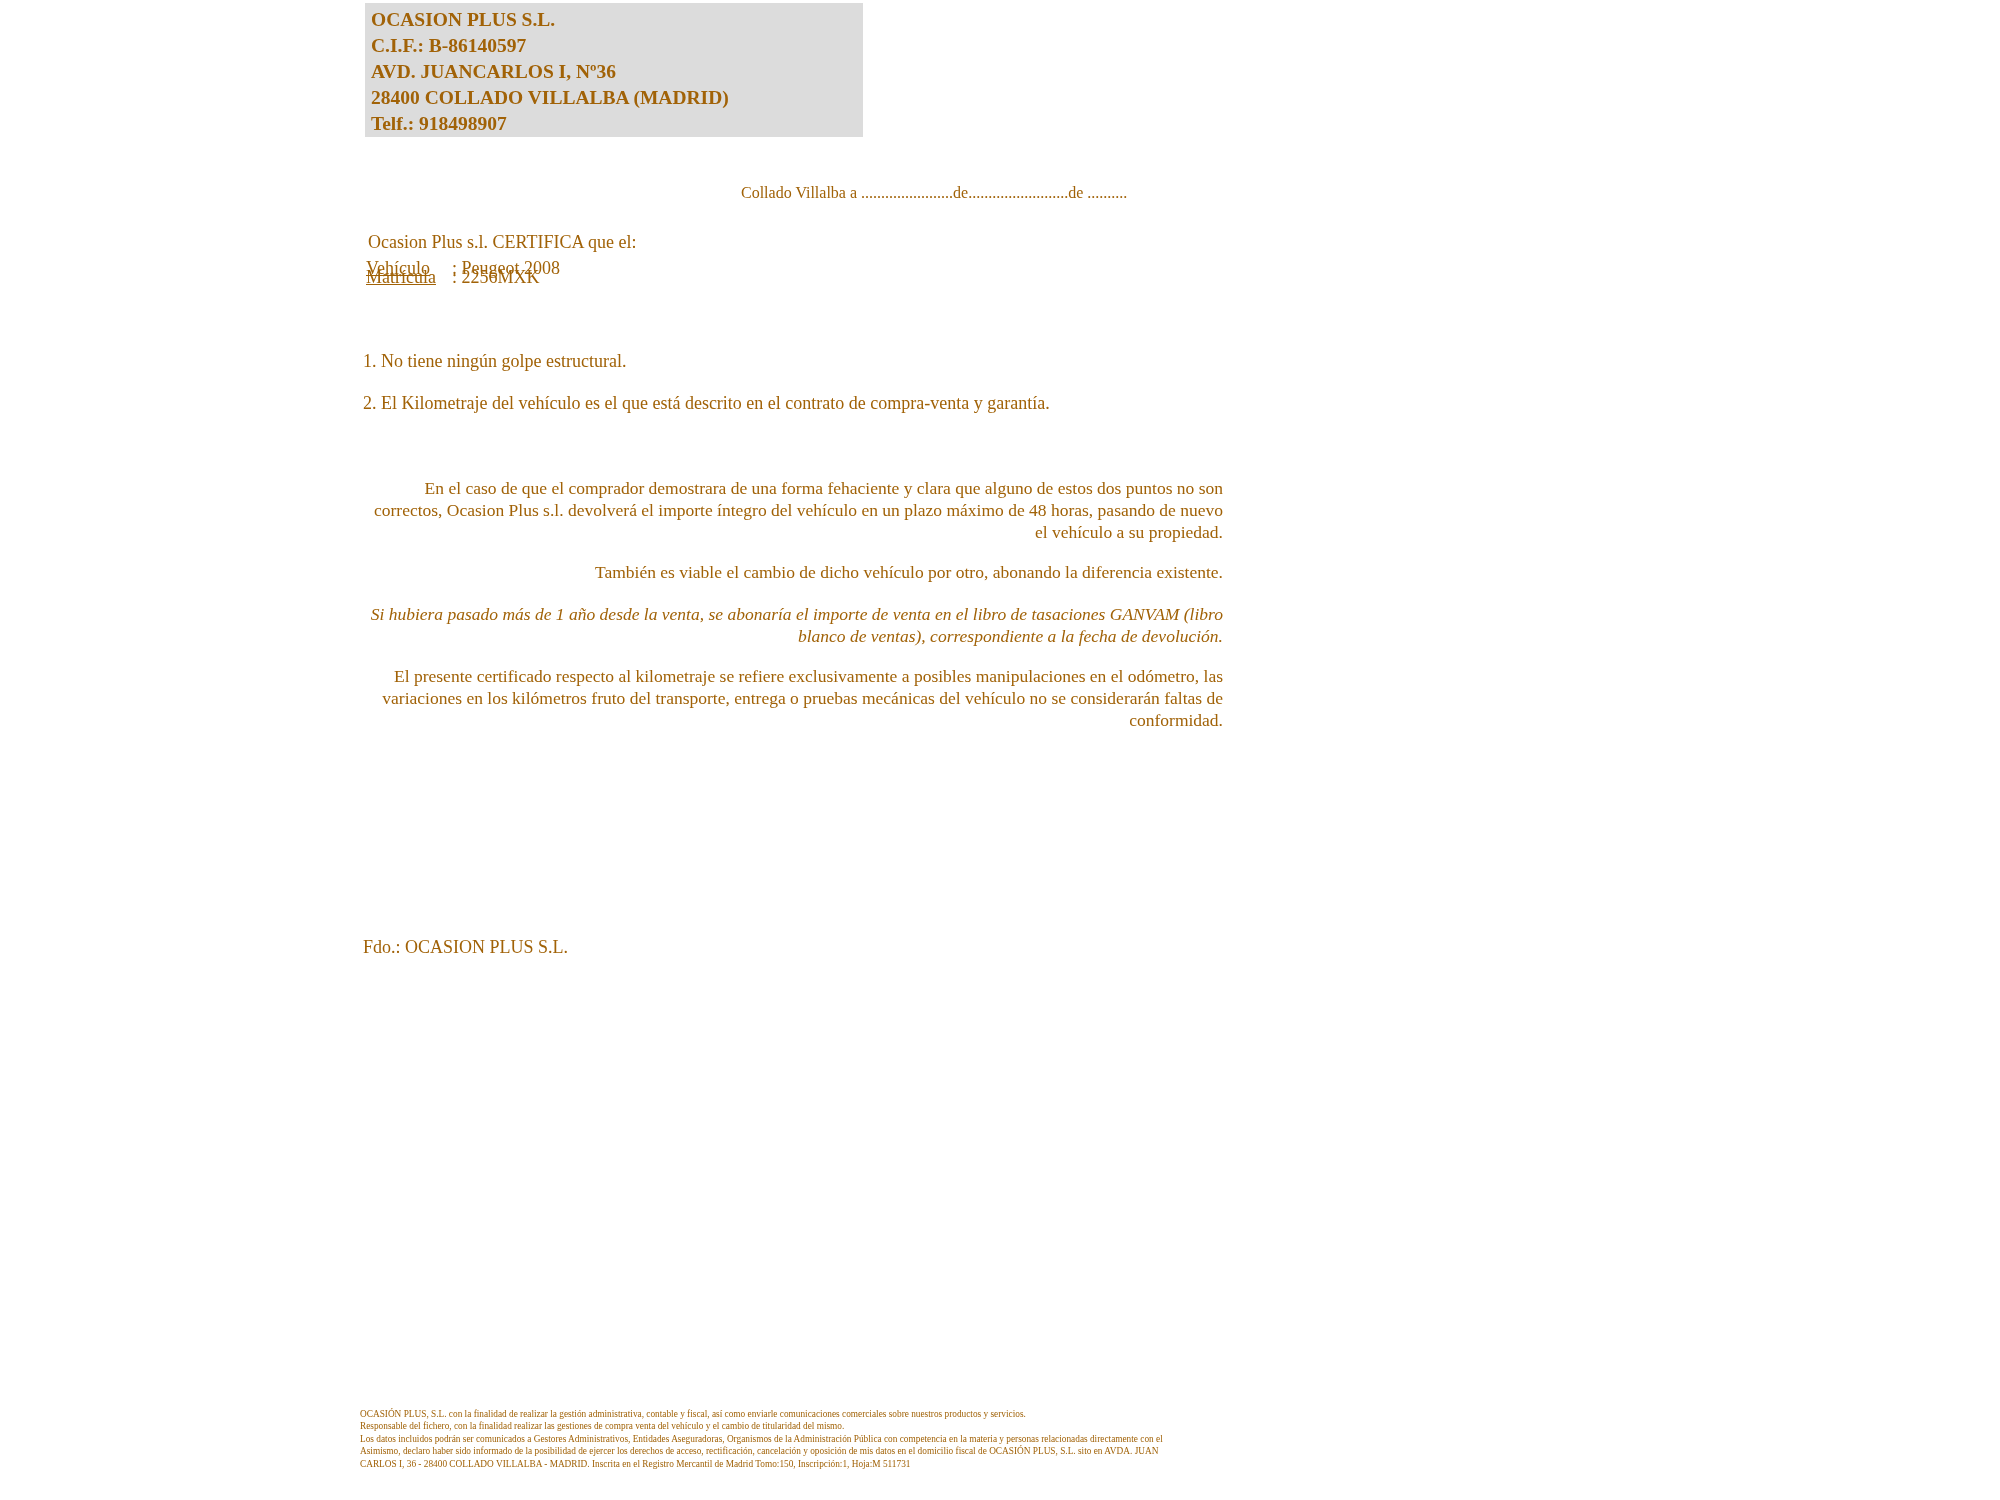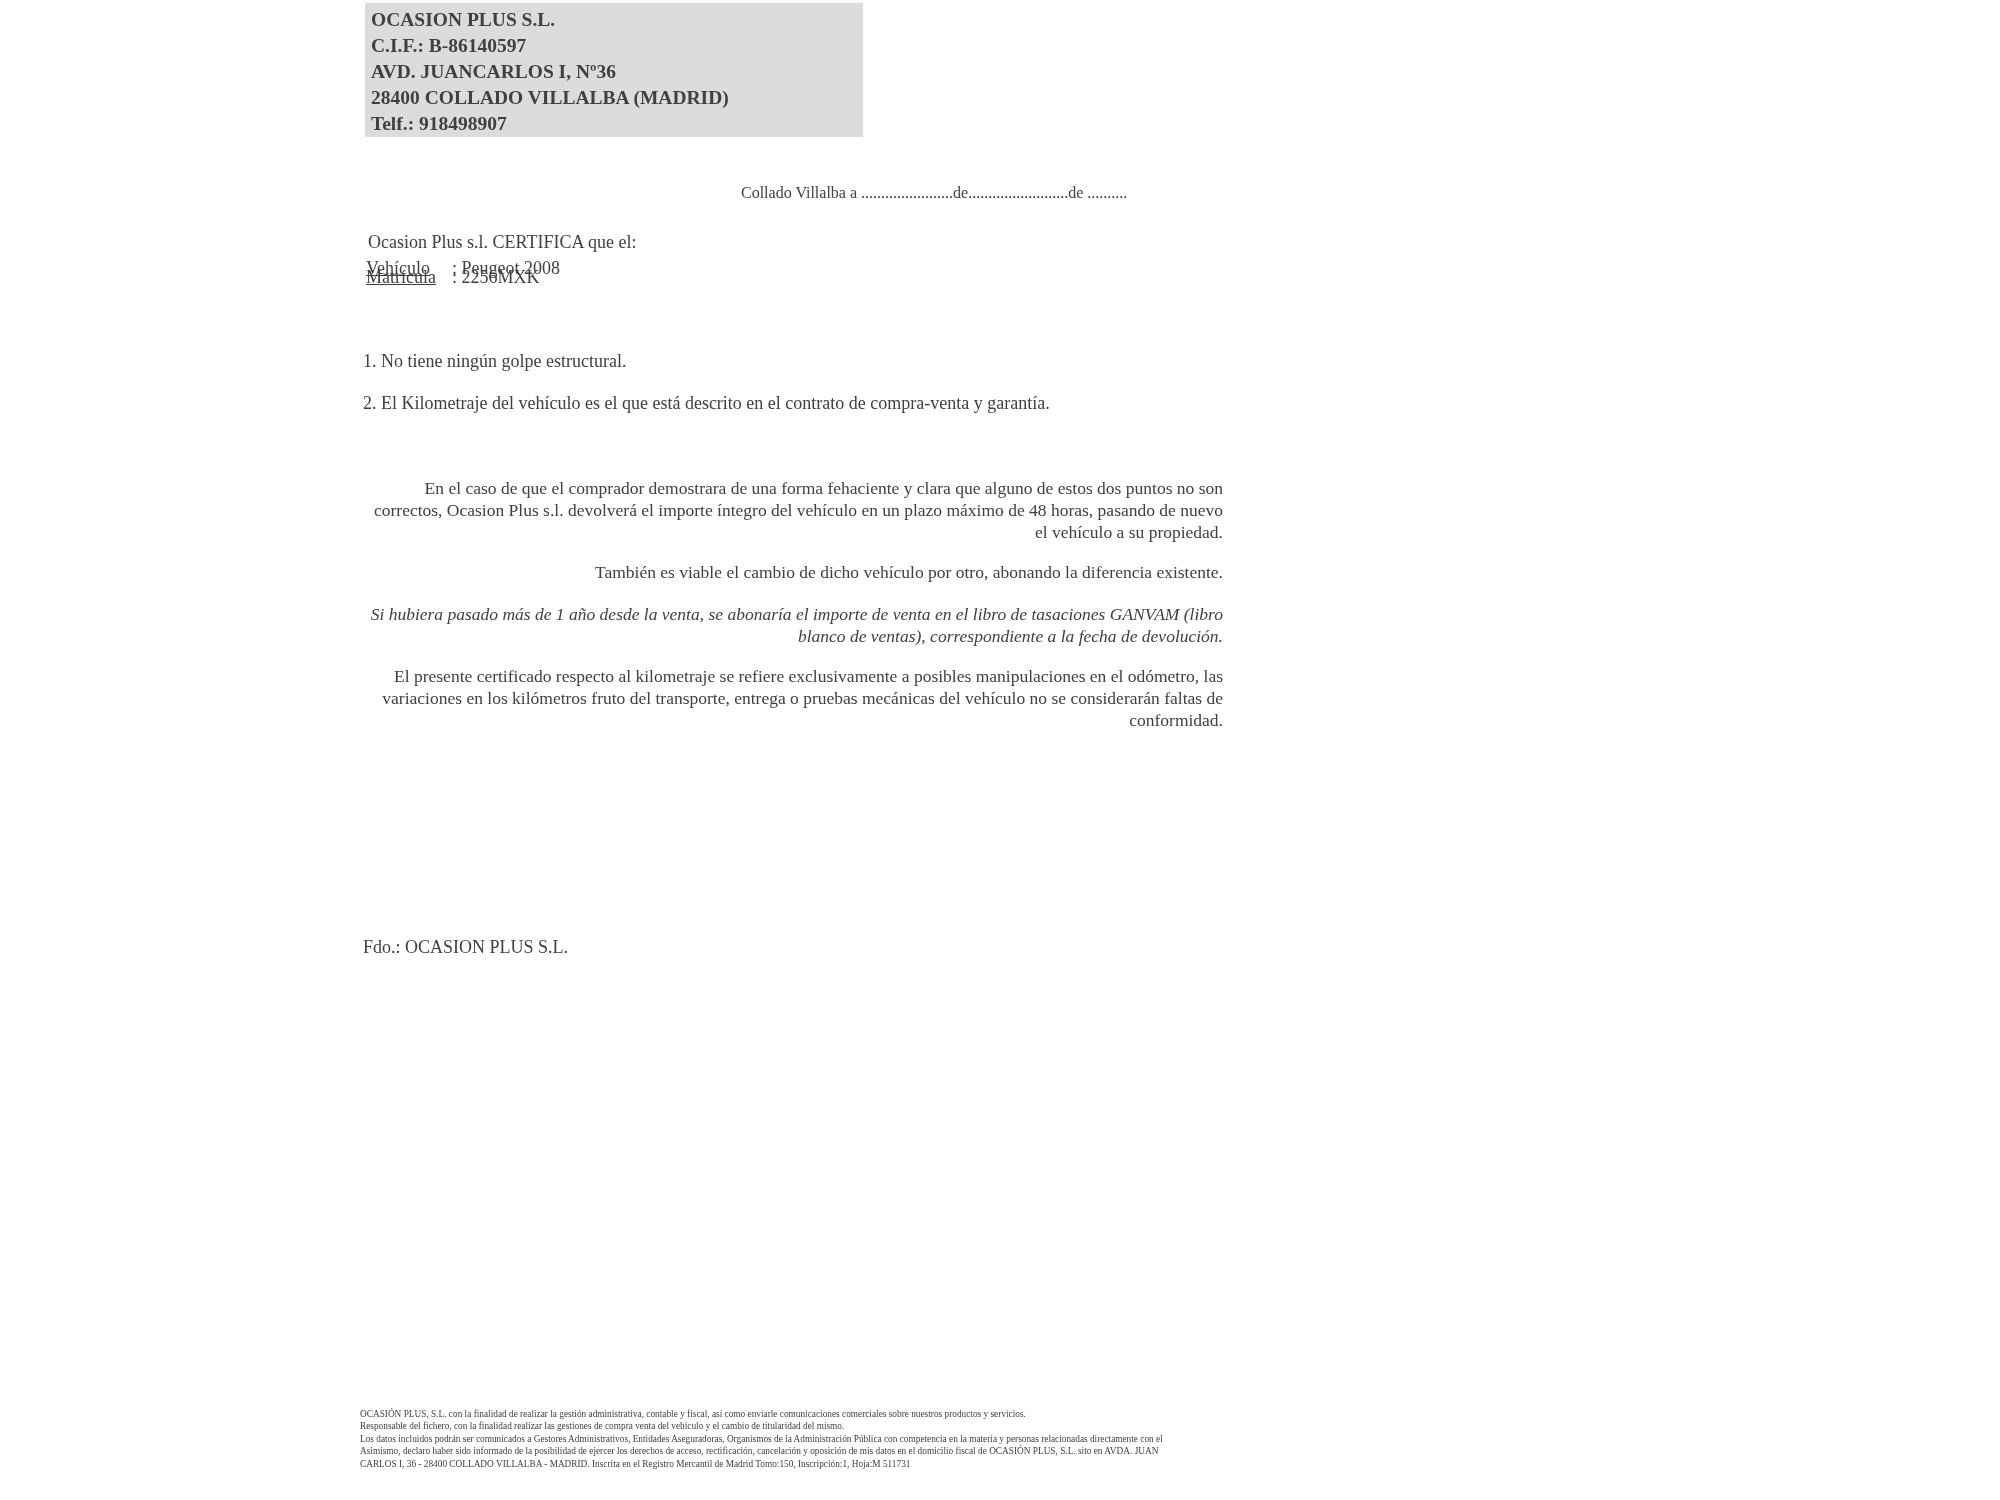--- a/index.html
+++ b/index.html
@@ -3,21 +3,21 @@
 <meta charset="utf-8">
 <style>
   * { margin: 0; padding: 0; box-sizing: border-box; }
   html, body { background: #ffffff; }
   .page {
     position: relative;
     width: 2000px;
     height: 1500px;
     background: #ffffff;
     font-family: "Liberation Serif", "DejaVu Serif", serif;
-    color: #404040;
+    color: #a16207;
     overflow: hidden;
   }
   .header-box {
     position: absolute;
     left: 365px; top: 3px;
     width: 498px; height: 134px;
     background: #dcdcdc;
     padding: 4px 0 0 6px;
   }
   .header-box .hline {

